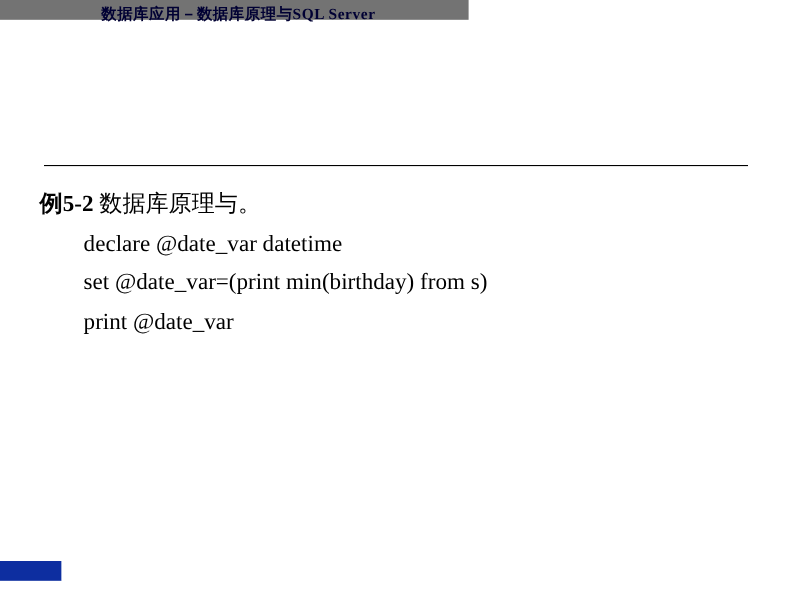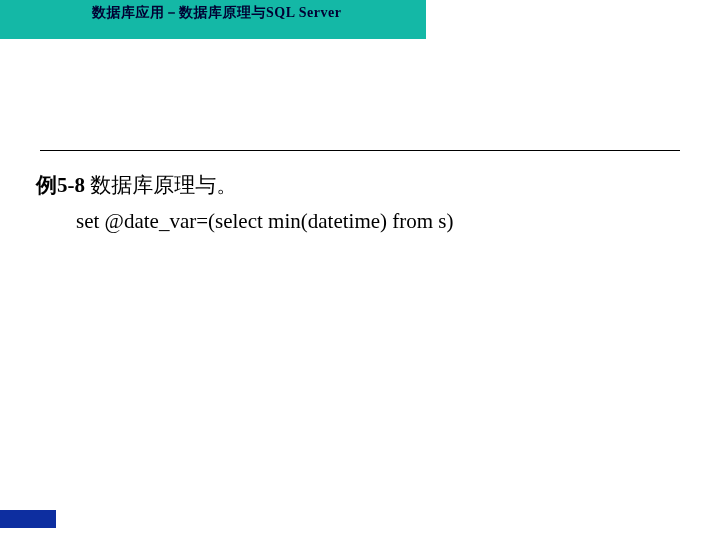--- a/index.html
+++ b/index.html
@@ -9,22 +9,22 @@
     }
     body {
       width: 720px;
       height: 540px;
       background: #ffffff;
       font-family: "SimSun", "宋体", serif;
       position: relative;
     }
     .header-bar {
       width: 426px;
-      height: 39px;
-      background: #14b8a6;
+      height: 18px;
+      background: #737373;
       position: relative;
     }
     .header-text {
       position: absolute;
       left: 92px;
       top: 4px;
       font-size: 14px;
       font-weight: bold;
       color: #000033;
       font-family: "SimHei", "黑体", sans-serif;
@@ -95,21 +95,23 @@
 <div class="header-bar">
   <div class="header-text">
     <span>数据库应用－数据库原理与</span><span class="latin">SQL Server</span>
   </div>
 </div>
 
 <div class="divider-line"></div>
 
 <div class="content">
   <div class="line">
-    <span class="example-label"><span class="latin">例5-8</span></span><span> 数据库原理与。</span>
+    <span class="example-label"><span class="latin">例5-2</span></span><span> 数据库原理与。</span>
   </div>
-  <div class="line indent2 latin">set @date_var=(select min(datetime) from s)</div>
+  <div class="line indent2 latin">declare @date_var datetime</div>
+  <div class="line indent2 latin">set @date_var=(print min(birthday) from s)</div>
+  <div class="line indent2 latin">print @date_var</div>
 </div>
 
 <div class="footer-bars">
   <div class="footer-blue"></div>
   <div class="footer-white-gap"></div>
 </div>
 
 </body></html>

